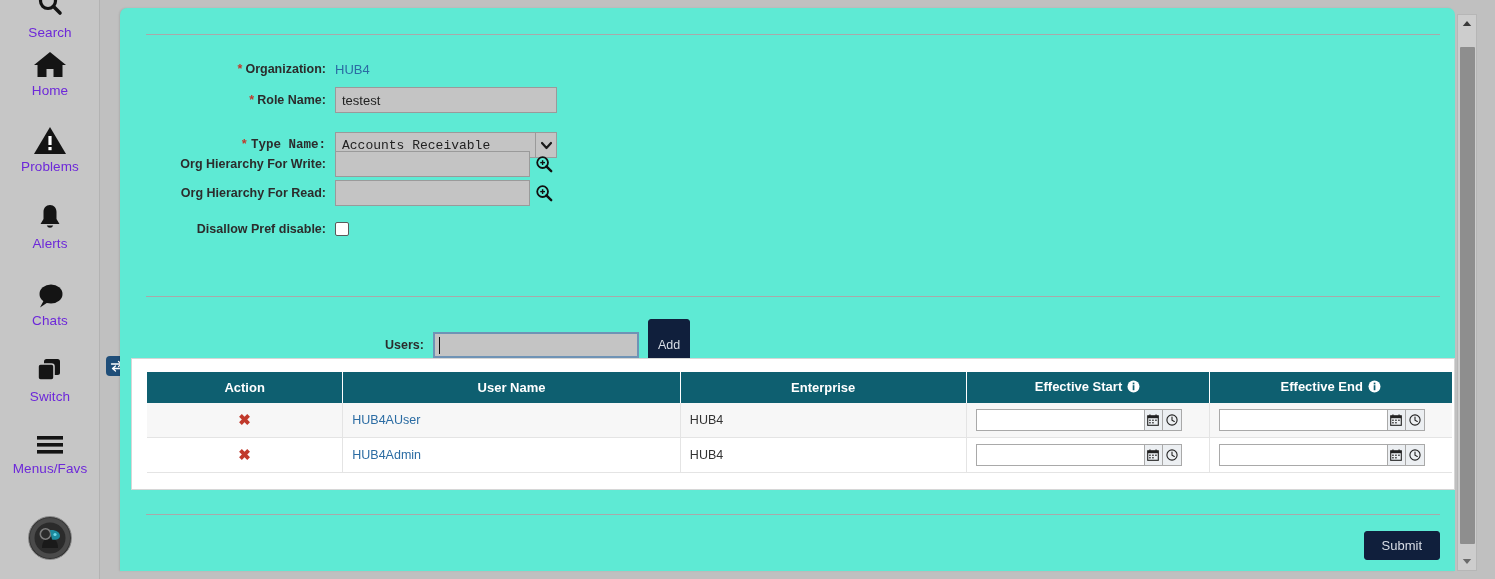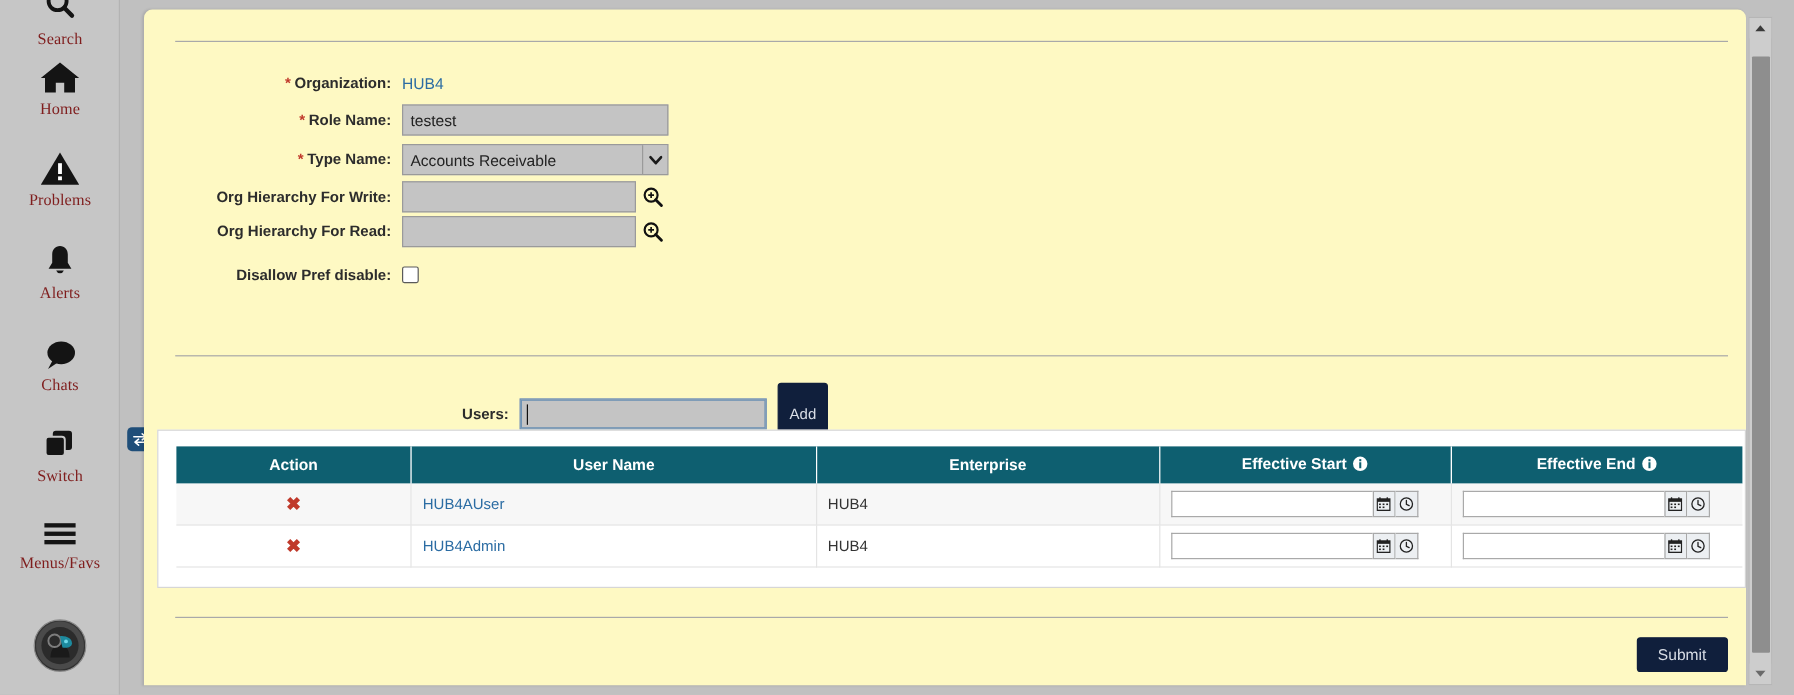--- a/index.html
+++ b/index.html
@@ -17,39 +17,39 @@
     position: absolute; left: 0; top: 0; width: 100px; height: 579px;
     background: #c6c6c6; border-right: 1px solid #b3b3b3;
   }
   .rail-item {
     position: absolute; left: 0; width: 100px;
     display: flex; flex-direction: column; align-items: center;
     cursor: pointer; user-select: none;
   }
   .rail-ico { display: block; line-height: 0; }
   .rail-lbl {
-    font-size: 13.5px; color: #7f1d1d; margin-top: 3px;
-    font-family: Liberation Serif, serif; letter-spacing: .1px;
+    font-size: 13.5px; color: #6d28d9; margin-top: 3px;
+    font-family: Liberation Sans, sans-serif; letter-spacing: .1px;
   }
   .badge {
     position: absolute; width: 22px; height: 20px; border-radius: 4px;
     background: #1f4e79; left: 74px; top: 0px;
     display: flex; align-items: center; justify-content: center;
   }
   .avatar-wrap {
     position: absolute; left: 28px; top: 516px; width: 44px; height: 44px;
     border-radius: 50%; overflow: hidden; cursor: pointer;
     background: radial-gradient(circle at 50% 45%, #6d6d6d 0%, #3b3b3b 55%, #202020 100%);
     border: 1px solid #888;
   }
 
   
   #panel {
     position: absolute; left: 120px; top: 8px; width: 1335px; height: 563px;
-    background: #fef9c3; border-radius: 7px 7px 0 0;
+    background: #5eead4; border-radius: 7px 7px 0 0;
     box-shadow: -1px 0 2px rgba(0,0,0,.10);
   }
   .hr {
     position: absolute; height: 0; border-top: 1px solid #a9a9a9; left: 26px; right: 15px;
   }
 
   
   .frow { position: absolute; left: 0; height: 26px; display: flex; align-items: center; }
   .flabel {
     width: 215px; text-align: right; padding-right: 9px;
@@ -269,21 +269,21 @@
       <span class="fval-link">HUB4</span>
     </div>
 
     <div class="frow" style="top:79px;">
       <span class="flabel">
         <span class="req">*</span><span>Role Name:</span>
       </span>
       <input class="txt wide" type="text" value="testest" style="">
     </div>
 
-    <div class="frow" style="top:112px;">
+    <div class="frow" style="top:124px;font-family:Liberation Mono, monospace;">
       <span class="flabel">
         <span class="req">*</span><span>Type Name:</span>
       </span>
       <div class="sel-wrap">
         <span class="sel-txt">Accounts Receivable</span>
         <span class="sel-arrow">
           <svg width="11" height="9" viewBox="0 0 11 9">
               <path d="M1 2 L5.5 7 L10 2" fill="none" stroke="#1a1a1a" stroke-width="2.2" stroke-linecap="round" stroke-linejoin="round"></path>
             </svg>
         </span>

